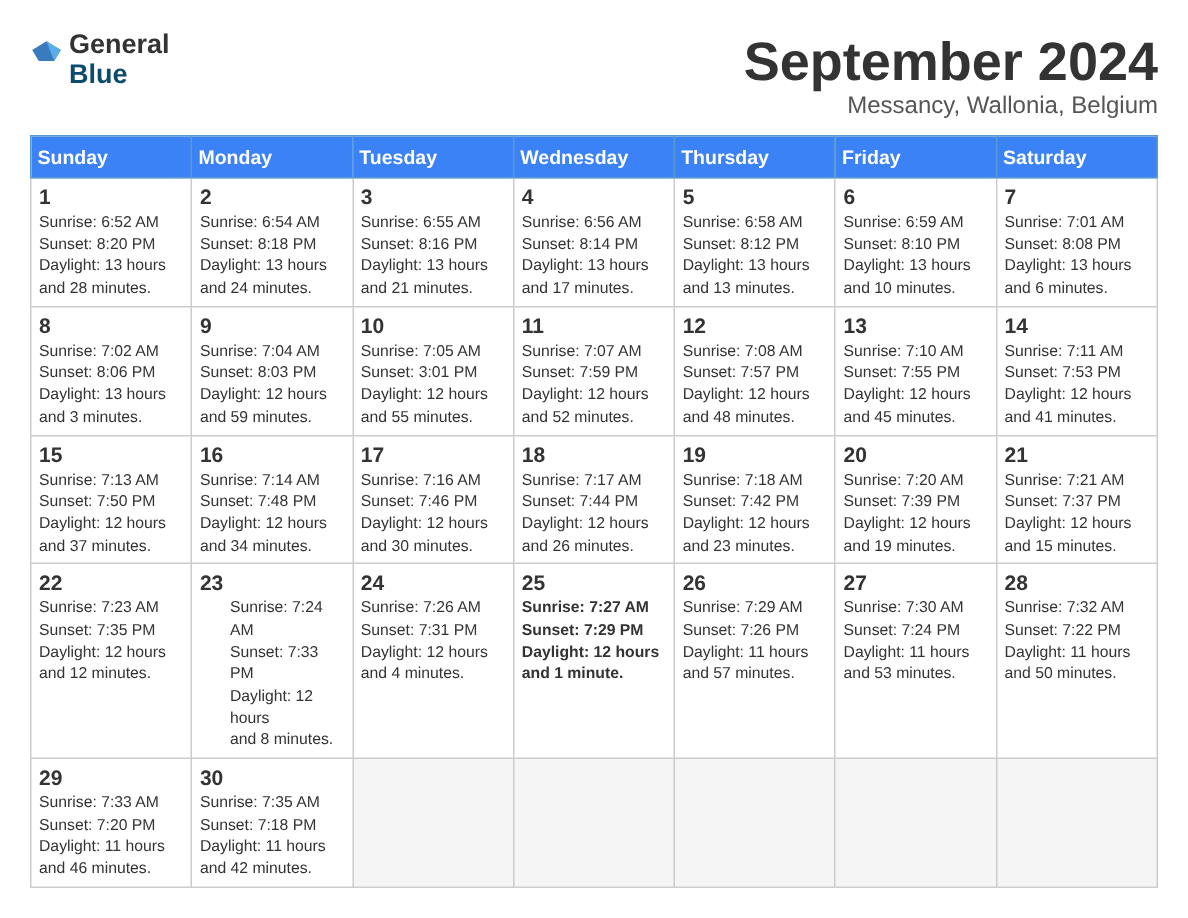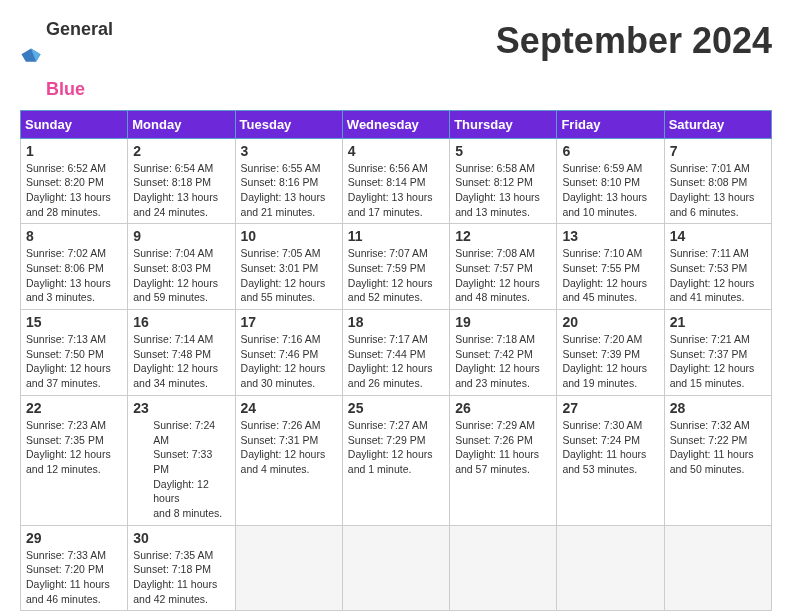--- a/index.html
+++ b/index.html
@@ -37,21 +37,21 @@
     .subtitle {
       font-size: 16px;
       color: #555;
     }
     table {
       width: 100%;
       border-collapse: collapse;
       table-layout: fixed;
     }
     th {
-      background-color: #6d28d9;
+      background-color: #3b82f6;
       color: #fff;
       font-size: 13px;
       font-weight: bold;
       padding: 6px 4px;
       text-align: left;
       border: 1px solid #5a9ad0;
     }
     td {
       vertical-align: top;
       border: 1px solid #ccc;
@@ -83,25 +83,26 @@
 <div class="header-area">
   <div class="logo">
     <div>
       <svg class="logo-icon" viewBox="0 0 30 30" xmlns="http://www.w3.org/2000/svg">
         <polygon points="8,20 22,20 28,10 15,2 2,10" fill="#3a7abf"></polygon>
         <polygon points="15,2 28,10 22,20" fill="#5aaee8"></polygon>
       </svg>
     </div>
     <div>
       <div style="font-size:18px;font-weight:bold;color:#333;line-height:1.1;">General</div>
-      <div style="font-size:18px;font-weight:bold;color:#ec4899;line-height:1.1;margin-top:40px;">Blue</div>
+      <div style="font-size:18px;font-weight:bold;color:#0c4a6e;line-height:1.1;">Blue</div>
     </div>
   </div>
   <div class="title-area">
     <div class="month-title">September 2024</div>
+    <div class="subtitle">Messancy, Wallonia, Belgium</div>
   </div>
 </div>
 
 <table>
   <thead>
     <tr>
     <th>Sunday</th>
         <th>Monday</th>
         <th>Tuesday</th>
         <th>Wednesday</th>
@@ -281,21 +282,21 @@
         </td>
         <td>
           <span class="day-num">24</span>
           <div class="day-info" style="white-space: pre-line;">Sunrise: 7:26 AM
 Sunset: 7:31 PM
 Daylight: 12 hours
 and 4 minutes.</div>
         </td>
         <td>
           <span class="day-num">25</span>
-          <div class="day-info" style="white-space: pre-line;">Sunrise: 7:27 AM
+          <div class="day-info" style="white-space: pre-line; font-weight: bold;">Sunrise: 7:27 AM
 Sunset: 7:29 PM
 Daylight: 12 hours
 and 1 minute.</div>
         </td>
         <td>
           <span class="day-num">26</span>
           <div class="day-info" style="white-space: pre-line;">Sunrise: 7:29 AM
 Sunset: 7:26 PM
 Daylight: 11 hours
 and 57 minutes.</div>

